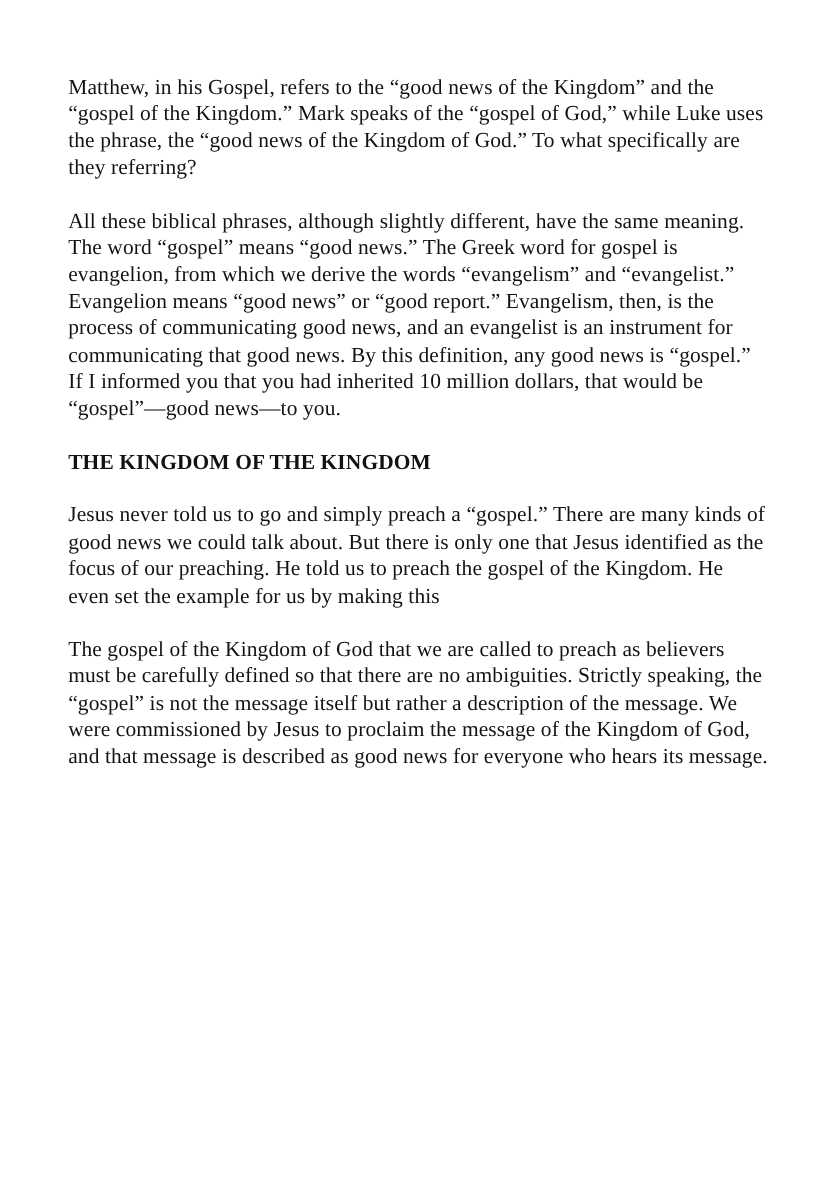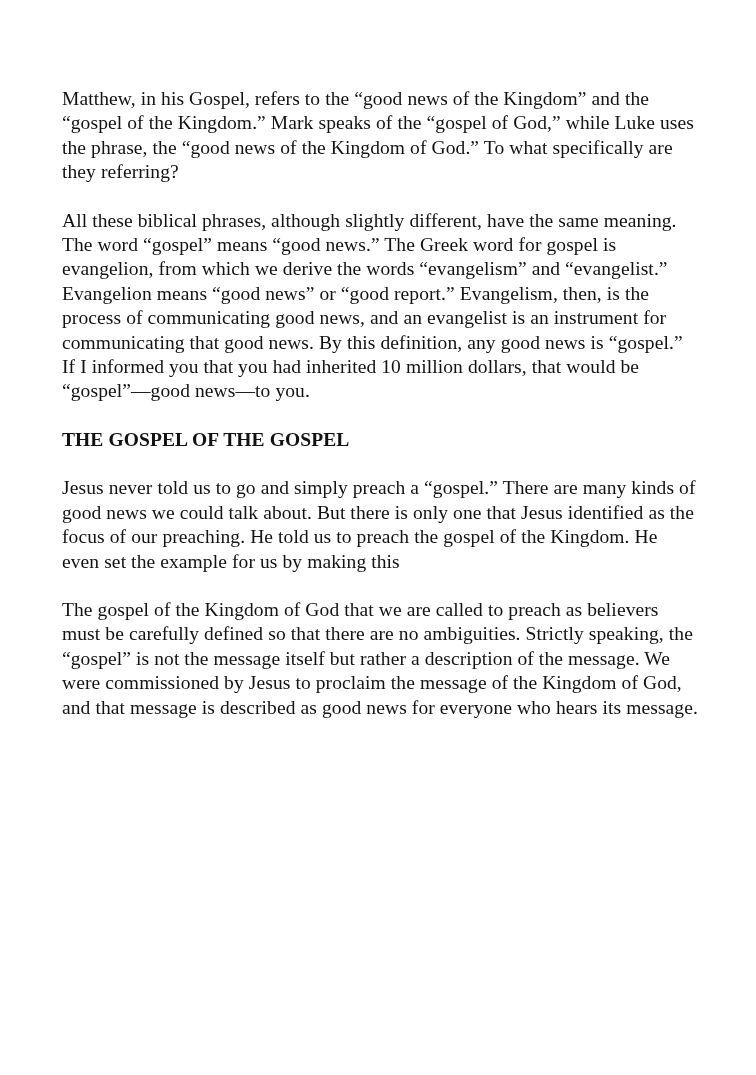--- a/index.html
+++ b/index.html
@@ -11,21 +11,21 @@
     width: 756px;
     height: 1075px;
     overflow: hidden;
     font-family: "Liberation Serif", "DejaVu Serif", serif;
     color: #121212;
   }
   .page {
     box-sizing: border-box;
     width: 756px;
     height: 1075px;
-    padding: 87px 58px 40px 62px;
+    padding: 68px 58px 40px 62px;
     background: #ffffff;
   }
   .page p {
     margin: 0 0 24px 0;
     font-size: 19.5px;
     line-height: 24.4px;
     text-align: left;
     letter-spacing: 0.1px;
   }
   .page h2 {
@@ -37,18 +37,18 @@
   }
 </style>
 </head>
 <body>
 
 <div class="page">
   <p>Matthew, in his Gospel, refers to the “good news of the Kingdom” and the “gospel of the Kingdom.” Mark speaks of the “gospel of God,” while Luke uses the phrase, the “good news of the Kingdom of God.” To what specifically are they referring?</p>
 
   <p>All these biblical phrases, although slightly different, have the same meaning. The word “gospel” means “good news.” The Greek word for gospel is evangelion, from which we derive the words “evangelism” and “evangelist.” Evangelion means “good news” or “good report.” Evangelism, then, is the process of communicating good news, and an evangelist is an instrument for communicating that good news. By this definition, any good news is “gospel.” If I informed you that you had inherited 10 million dollars, that would be “gospel”—good news—to you.</p>
 
-  <h2>THE GOSPEL OF THE GOSPEL</h2>
+  <h2>THE KINGDOM OF THE KINGDOM</h2>
 
   <p>Jesus never told us to go and simply preach a “gospel.” There are many kinds of good news we could talk about. But there is only one that Jesus identified as the focus of our preaching. He told us to preach the gospel of the Kingdom. He even set the example for us by making this</p>
 
   <p>The gospel of the Kingdom of God that we are called to preach as believers must be carefully defined so that there are no ambiguities. Strictly speaking, the “gospel” is not the message itself but rather a description of the message. We were commissioned by Jesus to proclaim the message of the Kingdom of God, and that message is described as good news for everyone who hears its message.</p>
 </div>
 
 </body></html>

